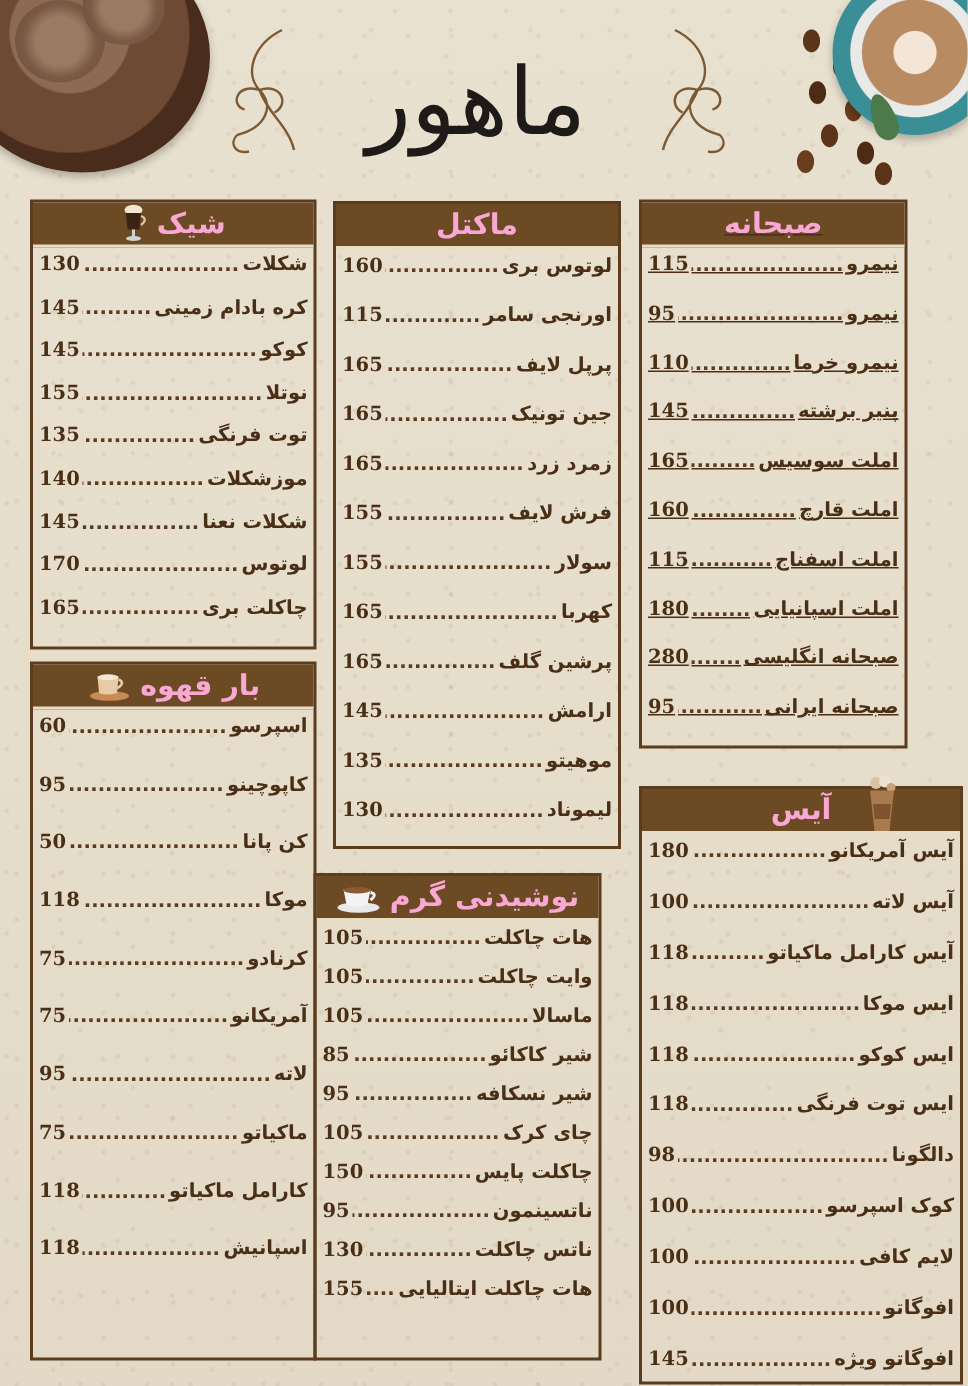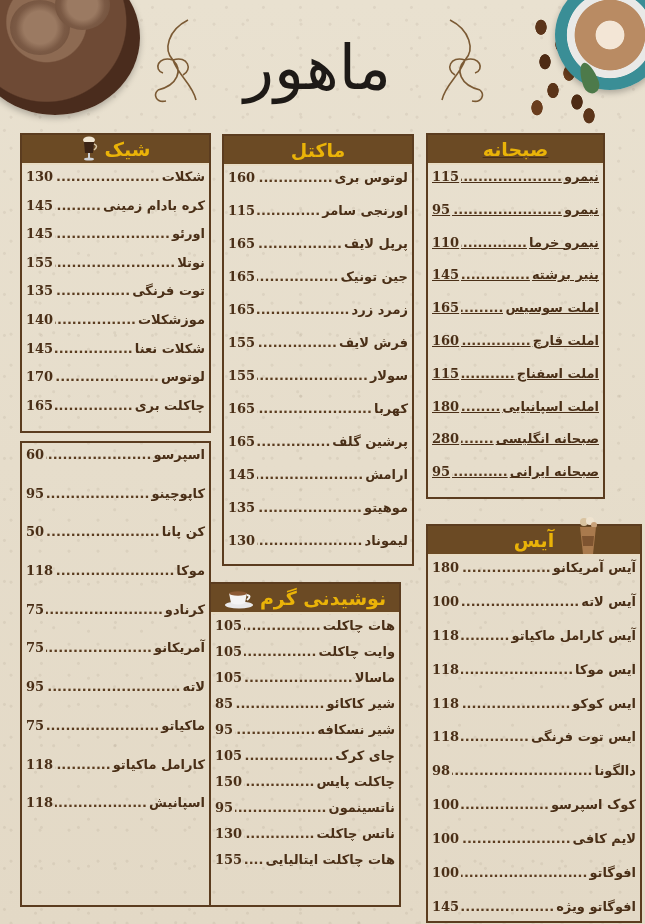--- a/index.html
+++ b/index.html
@@ -74,21 +74,21 @@
   .section {
     position: absolute;
     border: 2px solid #5b3c1f;
     background: transparent;
     direction: rtl;
   }
   .section-head {
     height: 30px;
     background: #6b4a24;
     display: flex; align-items: center; justify-content: center;
-    color: #eab308; font-weight: bold; font-size: 19px;
+    color: #f9a8d4; font-weight: bold; font-size: 19px;
     gap: 6px;
     position: relative;
     border-bottom: 2px solid #e8dcc4;
   }
   .items { padding: 2px 4px 0 4px; }
   .item {
     display: flex; align-items: baseline;
     font-weight: bold; color: #4a2f17;
     font-size: 13px;
     white-space: nowrap;
@@ -425,21 +425,21 @@
         <span class="name">شکلات</span>
         <span class="dots"></span>
         <span class="price">130</span>
       </div>
       <div class="item">
         <span class="name">کره بادام زمینی</span>
         <span class="dots"></span>
         <span class="price">145</span>
       </div>
       <div class="item">
-        <span class="name">اورئو</span>
+        <span class="name">کوکو</span>
         <span class="dots"></span>
         <span class="price">145</span>
       </div>
       <div class="item">
         <span class="name">نوتلا</span>
         <span class="dots"></span>
         <span class="price">155</span>
       </div>
       <div class="item">
         <span class="name">توت فرنگی</span>
@@ -463,20 +463,29 @@
       </div>
       <div class="item">
         <span class="name">چاکلت بری</span>
         <span class="dots"></span>
         <span class="price">165</span>
       </div>
     </div>
 </div>
 
 <div class="section" id="coffee">
+  <div class="section-head">
+    <span>بار قهوه</span>
+    <svg class="cup-icon" viewBox="0 0 30 22">
+      <ellipse cx="15" cy="18" rx="13" ry="3.2" fill="#c98b55"></ellipse>
+      <path d="M7 5 L21 5 L20 16 Q14 18 8 16 Z" fill="#e8c9a8"></path>
+      <ellipse cx="14" cy="5.5" rx="7" ry="2" fill="#f6e7d4"></ellipse>
+      <path d="M21 7 Q26 9 20 13" fill="none" stroke="#e8c9a8" stroke-width="1.8"></path>
+    </svg>
+  </div>
   <div class="items">
       <div class="item">
         <span class="name">اسپرسو</span>
         <span class="dots"></span>
         <span class="price">60</span>
       </div>
       <div class="item">
         <span class="name">کاپوچینو</span>
         <span class="dots"></span>
         <span class="price">95</span>

